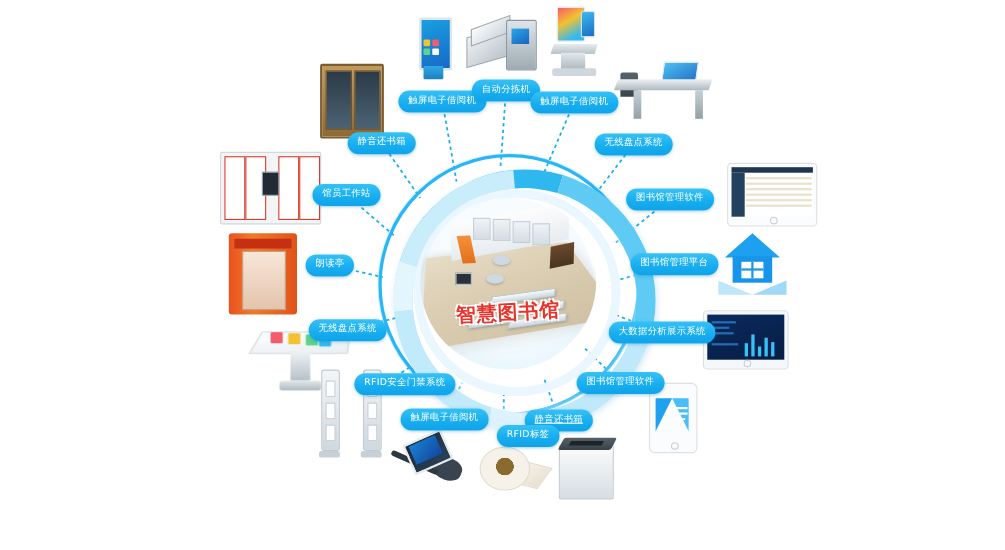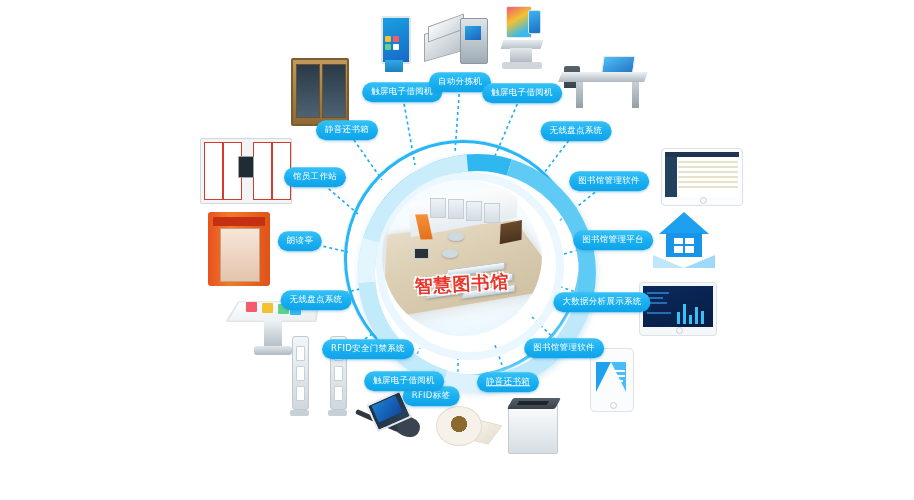--- a/index.html
+++ b/index.html
@@ -420,21 +420,21 @@
   <div id="pill-layer">
       <div class="pill" style="left: 402px; top: 92px;">触屏电子借阅机</div>
       <div class="pill" style="left: 460px; top: 82px;">自动分拣机</div>
       <div class="pill" style="left: 522px; top: 93px;">触屏电子借阅机</div>
       <div class="pill" style="left: 576px; top: 131px;">无线盘点系统</div>
       <div class="pill" style="left: 609px; top: 181px;">图书馆管理软件</div>
       <div class="pill" style="left: 613px; top: 240px;">图书馆管理平台</div>
       <div class="pill" style="left: 602px; top: 302px;">大数据分析展示系统</div>
       <div class="pill" style="left: 564px; top: 348px;">图书馆管理软件</div>
       <div class="pill" style="left: 508px; top: 382px; text-decoration: underline;">静音还书箱</div>
-      <div class="pill" style="left: 431px; top: 396px;">RFID标签</div>
+      <div class="pill" style="left: 480px; top: 396px;">RFID标签</div>
       <div class="pill" style="left: 404px; top: 381px;">触屏电子借阅机</div>
       <div class="pill" style="left: 368px; top: 349px;">RFID安全门禁系统</div>
       <div class="pill" style="left: 316px; top: 300px;">无线盘点系统</div>
       <div class="pill" style="left: 300px; top: 241px;">朗读亭</div>
       <div class="pill" style="left: 315px; top: 177px;">馆员工作站</div>
       <div class="pill" style="left: 347px; top: 130px;">静音还书箱</div>
     </div>
 
 </div>
 

